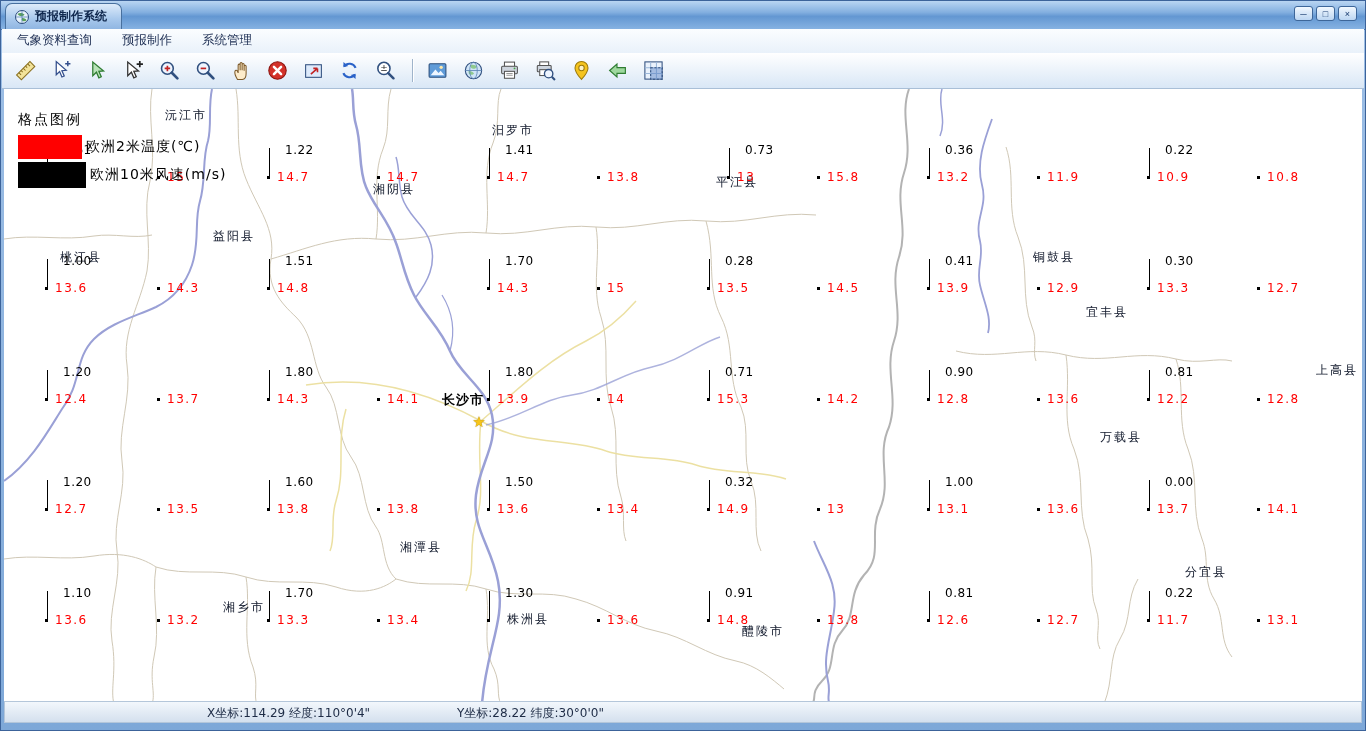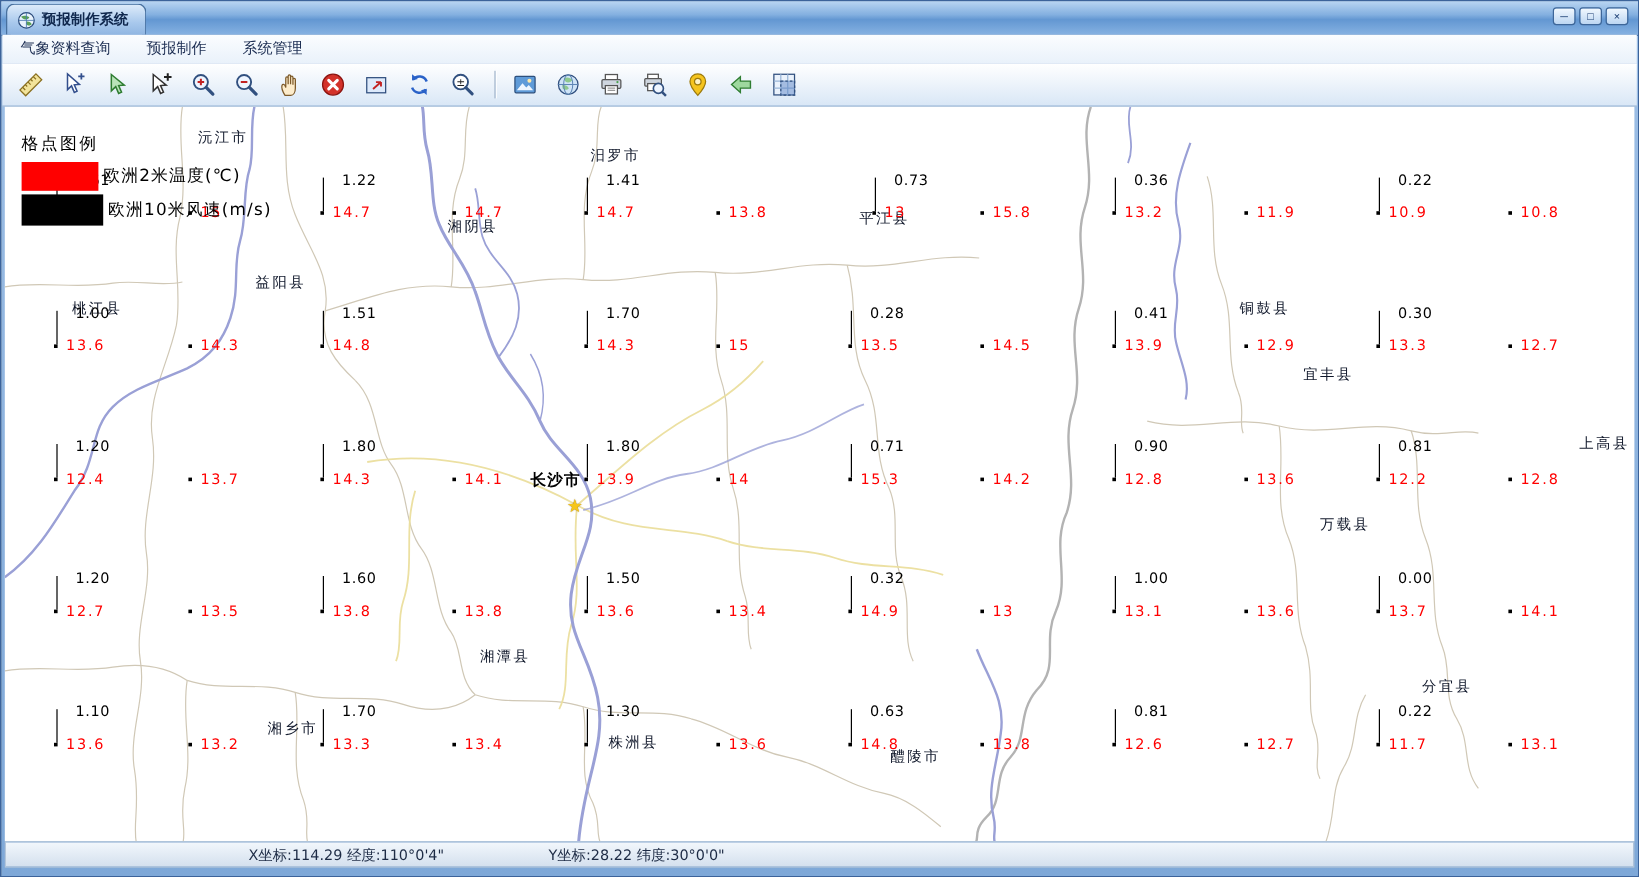--- a/index.html
+++ b/index.html
@@ -543,21 +543,21 @@
           <span class="barb"></span>
           <span class="wind">1.30</span>
         </div>
         <div class="station" style="left: 594px; top: 532px;">
           <span class="dot"></span>
           <span class="temp">13.6</span>
         </div>
         <div class="station" style="left: 704px; top: 532px;">
           <span class="dot"></span>
           <span class="barb"></span>
-          <span class="wind">0.63</span>
+          <span class="wind">0.91</span>
           <span class="temp">14.8</span>
         </div>
         <div class="station" style="left: 814px; top: 532px;">
           <span class="dot"></span>
           <span class="temp">13.8</span>
         </div>
         <div class="station" style="left: 924px; top: 532px;">
           <span class="dot"></span>
           <span class="barb"></span>
           <span class="wind">0.81</span>

